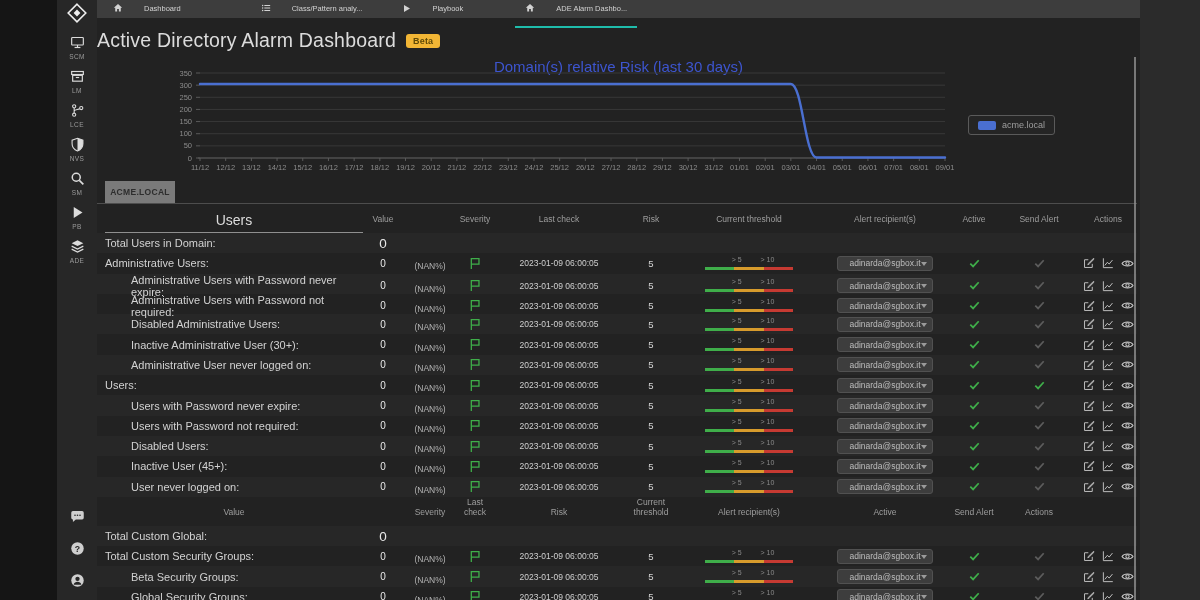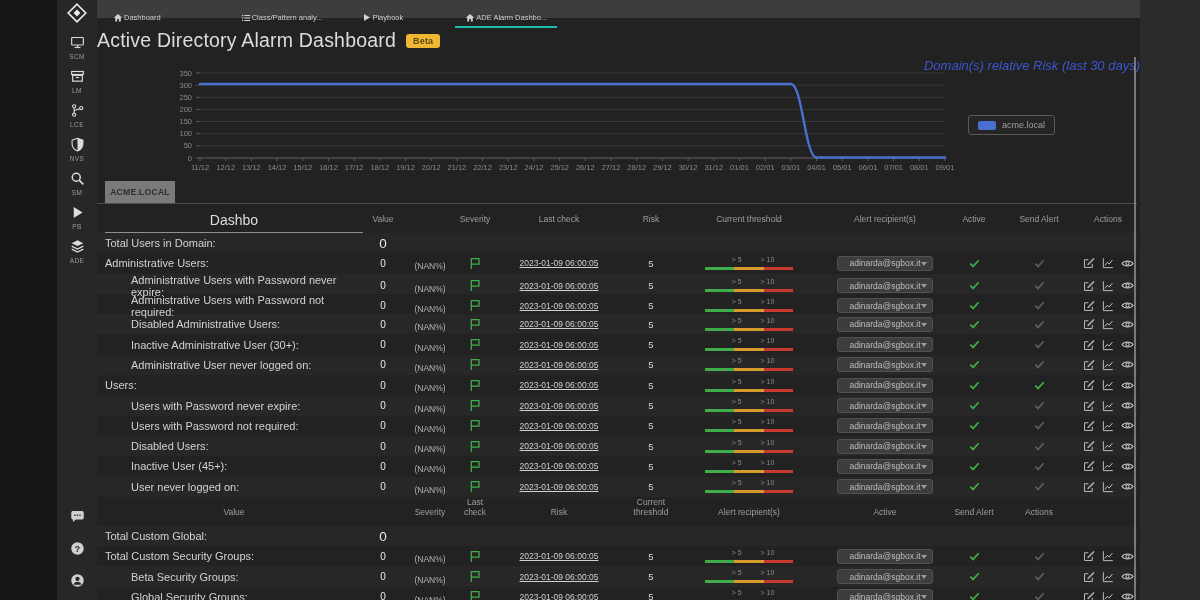--- a/index.html
+++ b/index.html
@@ -16,30 +16,30 @@
   .nav-item svg { display:block; }
   .nav-label { font-size:6.5px; color:#9b9b9b; letter-spacing:.4px; margin-top:3px; }
   .side-bottom { margin-top:auto; margin-bottom:8px; display:flex; flex-direction:column; align-items:center; gap:13px; }
 
   
   .main { position:absolute; left:97px; top:0; width:1043px; height:600px; background:#222; }
   .right-strip { position:absolute; left:1140px; top:0; width:60px; height:600px; background:#2b2b2b; }
   .vscroll { position:absolute; left:1037px; top:57px; width:2px; height:543px; background:#8f8f8f; opacity:.8; }
 
   .tabbar { height:18px; background:#3d3d3d; display:flex; align-items:stretch; }
-  .tab { display:flex; align-items:flex-start; gap:1px; padding:13px 10px; font-size:7.5px; color:#d2d2d2; cursor:pointer; }
+  .tab { display:flex; align-items:flex-end; gap:21px; padding:13px 10px; font-size:7.5px; color:#d2d2d2; cursor:pointer; }
   .tab svg { flex:none; }
   .tab.active { border-bottom:2px solid #1fbcab; }
 
   .page-title { position:absolute; left:0; top:29px; width:100%; 
                 font-size:19.5px; font-weight:400; color:#dcdcdc; letter-spacing:.2px; }
   .beta { display:inline-block; margin-left:10px; transform:translateY(-3px); background:#f2b635; color:#5f4a08;
           font-size:9px; font-weight:bold; padding:2px 7px; border-radius:3px; }
-  .subtitle { position:absolute; left:0; top:58px; width:100%; text-align:right;
-              font-size:13px; color:#3d55cf; cursor:pointer;font-style:italic; }
+  .subtitle { position:absolute; left:0; top:58px; width:100%; text-align:center;
+              font-size:15px; color:#3d55cf; cursor:pointer; }
 
   .chart-wrap { position:absolute; left:0; top:64px; }
   .legend { position:absolute; left:871px; top:115px; display:flex; align-items:center; gap:6px;
             border:1px solid #5a5a5a; border-radius:3px; padding:4px 9px; background:rgba(42,42,42,.4); cursor:pointer; }
   .legend-swatch { width:18px; height:9px; border-radius:2px; }
   .legend-label { font-size:9px; color:#9e9e9e; }
 
   .domain-strip { position:absolute; left:0; top:181px; width:1040px; height:23px; border-bottom:1px solid #4d4d4d; }
   .domain-tab { position:absolute; left:8px; bottom:0; width:70px; height:22px; background:#7a7a7a; color:#2d2d2d;
                 font-size:8.5px; font-weight:bold; letter-spacing:.3px; display:flex; align-items:center; justify-content:center; cursor:pointer; }
@@ -51,21 +51,21 @@
   .thead .sec-title { text-align:center; font-size:14px; color:#ddd; border-bottom:1px solid #8f8f8f; padding-bottom:4px; }
   .thead .col-h { text-align:center; font-size:8.5px; color:#9e9e9e; padding-bottom:9px; }
   .row { height:20.3px; }
   .row:nth-child(even) { background:rgba(255,255,255,.022); }
   .c { display:flex; align-items:center; justify-content:center; }
   .cell-label { justify-content:flex-start; font-size:11px; color:#d2d2d2; }
   .cell-label.ind { padding-left:26px; }
   .cell-value { font-size:10px; color:#e8e8e8; }
   .row.total .cell-value { font-size:13.5px; }
   .cell-nan { font-size:8.5px; color:#b5b5b5;margin-top:6px; }
-  .cell-last { font-size:8.5px; color:#cfcfcf;text-decoration:underline; }
+  .cell-last { font-size:8.5px; color:#cfcfcf; }
   .cell-risk { font-size:9.5px; color:#d5d5d5; }
 
   .thr { position:relative; width:88px; height:15px; cursor:pointer; }
   .thr-lab { position:absolute; top:0; transform:translateX(-50%); font-size:7px; color:#8a8a8a; white-space:nowrap; }
   .thr-bar { position:absolute; left:0; right:0; bottom:1px; height:3px; display:flex; }
   .thr-bar span { flex:1; }
   .thr-g { background:#3fae4a; } .thr-y { background:#d79b2c; } .thr-r { background:#c63a32; }
 
   .dd { position:relative; width:96px; height:15px; background:#3d3d3d; border:1px solid #515151; border-radius:3px;
         display:flex; align-items:center; justify-content:center; font-size:8.5px; color:#bdbdbd; cursor:pointer; }
@@ -301,21 +301,21 @@
       <span class="legend-label">acme.local</span>
     </div>
 
     <div class="domain-strip">
       <div class="domain-tab">ACME.LOCAL</div>
     </div>
 
     <div class="tables">
       <div>
           <div class="trow thead">
-            <div class="sec-title">Dashbo</div>
+            <div class="sec-title">Users</div>
             <div class="col-h">Value</div>
             <div class="col-h"></div>
             <div class="col-h">Severity</div>
             <div class="col-h">Last check</div>
             <div class="col-h">Risk</div>
             <div class="col-h">Current threshold</div>
             <div class="col-h">Alert recipient(s)</div>
             <div class="col-h">Active</div>
             <div class="col-h">Send Alert</div>
             <div class="col-h">Actions</div>

